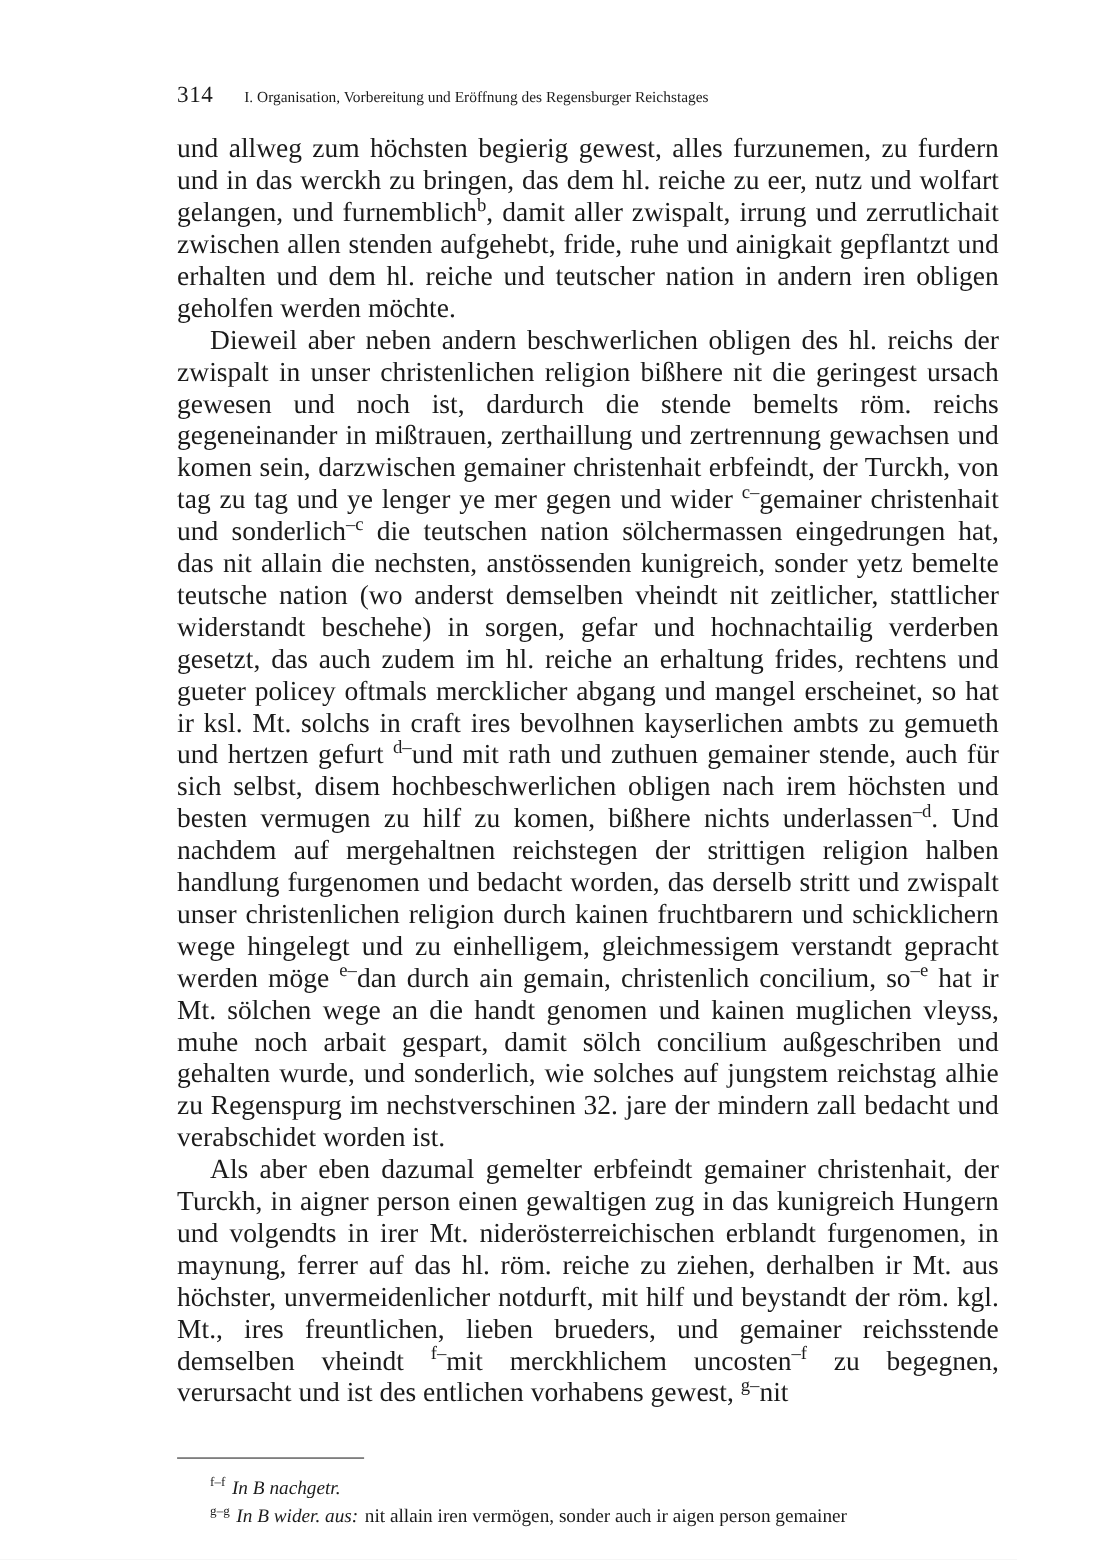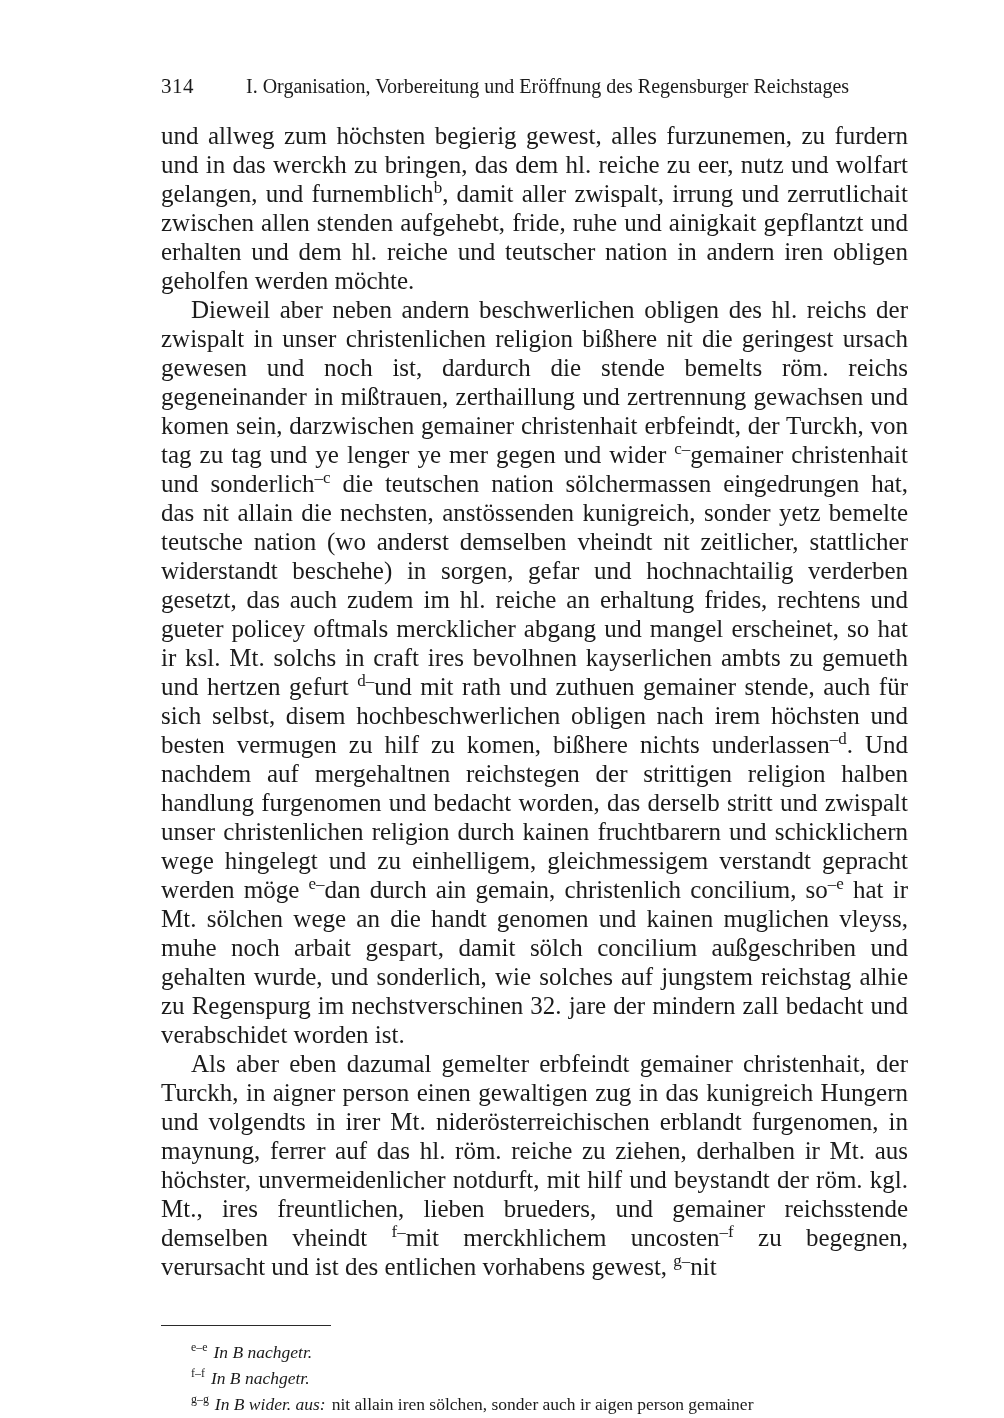--- a/index.html
+++ b/index.html
@@ -20,25 +20,25 @@
   }
   .running-header {
     display: flex;
     align-items: baseline;
     font-size: 19.5px;
     margin-bottom: 22px;
     white-space: nowrap;
   }
   .page-number {
     font-size: 21px;
-    margin-right: 52px;
+    margin-right: 28px;
     letter-spacing: 0.5px;
   }
   .header-title {
-    font-size: 20px;
+    font-size: 14px;
   }
   .text-block {
     text-align: justify;
     font-size: 25px;
     line-height: 29px;
     hyphens: auto;
     -webkit-hyphens: auto;
   }
   .para {
     margin: 0;
@@ -89,23 +89,20 @@
   <main class="text-block">
     <p class="para no-indent"><span>und allweg zum höchsten begierig gewest, alles furzunemen, zu furdern und in das werckh zu bringen, das dem hl. reiche zu eer, nutz und wolfart gelangen, und furnemblich</span><sup>b</sup><span>, damit aller zwispalt, irrung und zerrutlichait zwischen allen stenden aufgehebt, fride, ruhe und ainigkait gepflantzt und erhalten und dem hl. reiche und teutscher nation in andern iren obligen geholfen werden möchte.</span></p>
     <p class="para indent"><span>Dieweil aber neben andern beschwerlichen obligen des hl. reichs der zwispalt in unser christenlichen religion bißhere nit die geringest ursach gewesen und noch ist, dardurch die stende bemelts röm. reichs gegeneinander in mißtrauen, zerthaillung und zertrennung gewachsen und komen sein, darzwischen gemainer christenhait erbfeindt, der Turckh, von tag zu tag und ye lenger ye mer gegen und wider </span><sup>c–</sup><span>gemainer christenhait und sonderlich</span><sup>–c</sup><span> die teutschen nation sölchermassen eingedrungen hat, das nit allain die nechsten, anstössenden kunigreich, sonder yetz bemelte teutsche nation (wo anderst demselben vheindt nit zeitlicher, stattlicher widerstandt beschehe) in sorgen, gefar und hochnachtailig verderben gesetzt, das auch zudem im hl. reiche an erhaltung frides, rechtens und gueter policey oftmals mercklicher abgang und mangel erscheinet, so hat ir ksl. Mt. solchs in craft ires bevolhnen kayserlichen ambts zu gemueth und hertzen gefurt </span><sup>d–</sup><span>und mit rath und zuthuen gemainer stende, auch für sich selbst, disem hochbeschwerlichen obligen nach irem höchsten und besten vermugen zu hilf zu komen, bißhere nichts underlassen</span><sup>–d</sup><span>. Und nachdem auf mergehaltnen reichstegen der strittigen religion halben handlung furgenomen und bedacht worden, das derselb stritt und zwispalt unser christenlichen religion durch kainen fruchtbarern und schicklichern wege hingelegt und zu einhelligem, gleichmessigem verstandt gepracht werden möge </span><sup>e–</sup><span>dan durch ain gemain, christenlich concilium, so</span><sup>–e</sup><span> hat ir Mt. sölchen wege an die handt genomen und kainen muglichen vleyss, muhe noch arbait gespart, damit sölch concilium außgeschriben und gehalten wurde, und sonderlich, wie solches auf jungstem reichstag alhie zu Regenspurg im nechstverschinen 32. jare der mindern zall bedacht und verabschidet worden ist.</span></p>
     <p class="para indent"><span>Als aber eben dazumal gemelter erbfeindt gemainer christenhait, der Turckh, in aigner person einen gewaltigen zug in das kunigreich Hungern und volgendts in irer Mt. niderösterreichischen erblandt furgenomen, in maynung, ferrer auf das hl. röm. reiche zu ziehen, derhalben ir Mt. aus höchster, unvermeidenlicher notdurft, mit hilf und beystandt der röm. kgl. Mt., ires freuntlichen, lieben brueders, und gemainer reichsstende demselben vheindt </span><sup>f–</sup><span>mit merckhlichem uncosten</span><sup>–f</sup><span> zu begegnen, verursacht und ist des entlichen vorhabens gewest, </span><sup>g–</sup><span>nit</span></p>
   </main>
 
   <footer class="footnotes">
     <div class="fn-rule"></div>
 
     <div class="fn">
-      <span class="fn-marker">e–e</span><span class="fn-italic">In B nachgetr.</span><span class="fn-roman"></span>
-    </div>
-    <div class="fn">
       <span class="fn-marker">f–f</span><span class="fn-italic">In B nachgetr.</span><span class="fn-roman"></span>
     </div>
     <div class="fn">
-      <span class="fn-marker">g–g</span><span class="fn-italic">In B wider. aus:</span><span class="fn-roman">nit allain iren sölchen, sonder auch ir aigen person gemainer</span>
+      <span class="fn-marker">g–g</span><span class="fn-italic">In B wider. aus:</span><span class="fn-roman">nit allain iren vermögen, sonder auch ir aigen person gemainer</span>
     </div>
   </footer>
 
 </div>
 
 </body></html>

